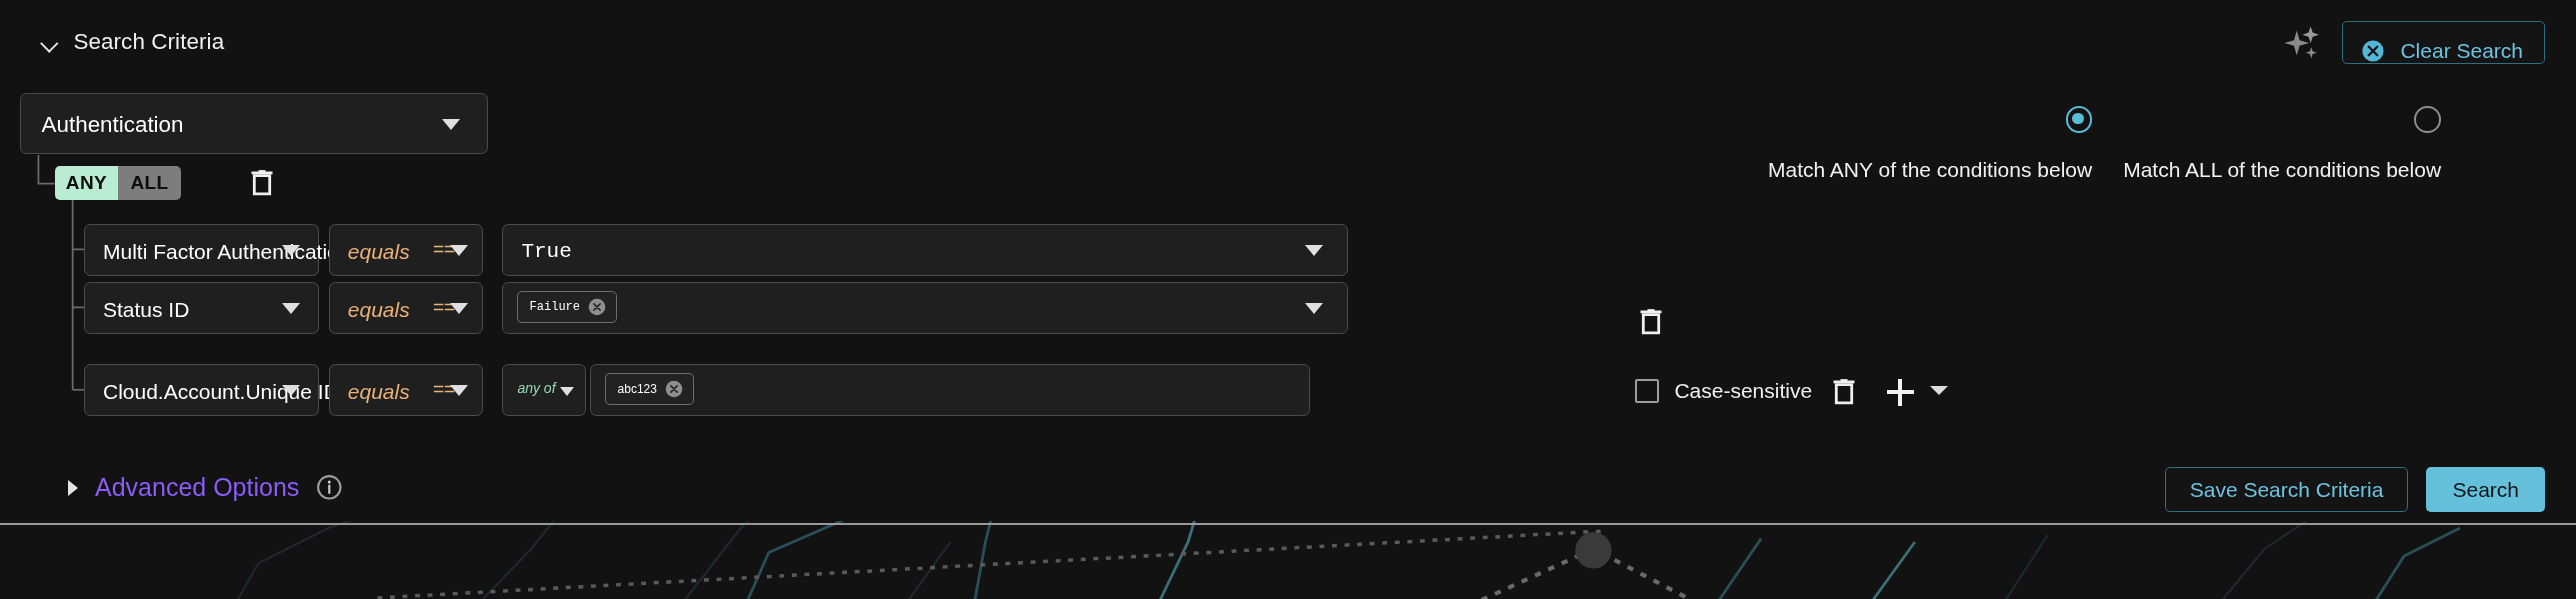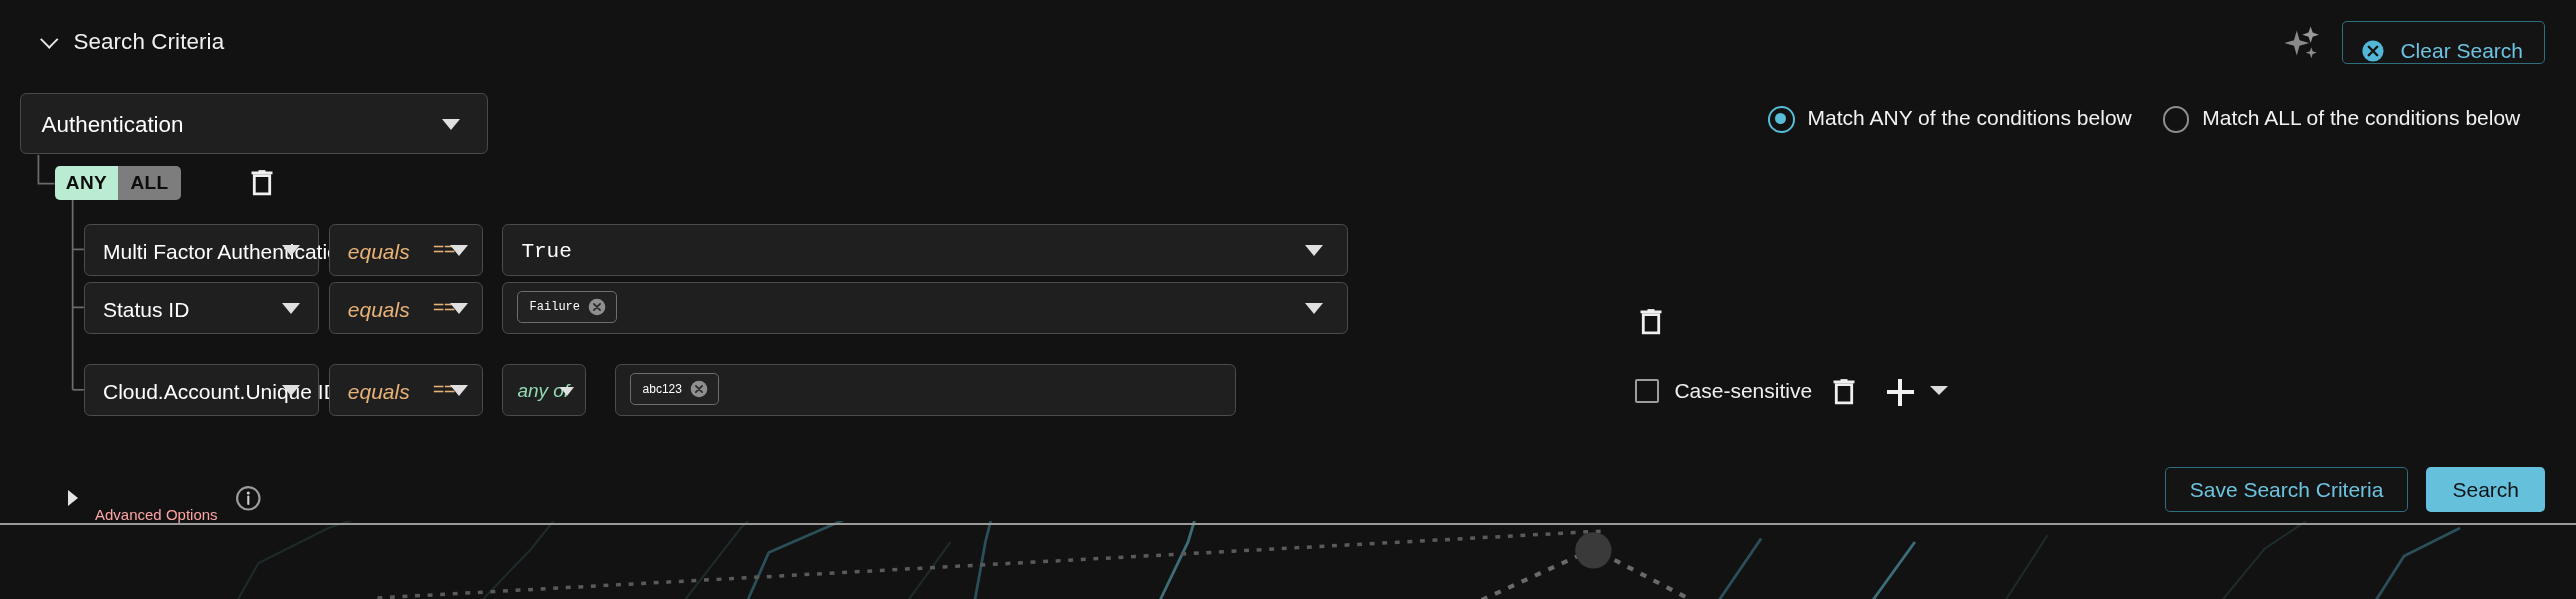--- a/index.html
+++ b/index.html
@@ -10,21 +10,21 @@
     overflow: hidden;
   }
   #root { position: relative; width: 2576px; height: 600px; background: #121212; }
 
   
   .bg-art { position: absolute; left: 0; top: 521px; width: 2576px; height: 79px; overflow: hidden; }
   .divider-line { position: absolute; left: 0; top: 523px; width: 2576px; height: 2.1px; background: #9a9a9a; z-index: 5; }
 
   
   .header { position: absolute; left: 0; top: 0; width: 2576px; height: 84px; }
-  .hdr-left { position: absolute; left: 41px; top: 29px; display: flex; align-items: flex-start; gap: 15.4px; }
+  .hdr-left { position: absolute; left: 41px; top: 29px; display: flex; align-items: center; gap: 15.4px; }
   .chev-down-thin { position: relative; width: 17px; height: 17px; }
   .chev-down-thin::before {
     content: ""; position: absolute; left: 2.1px; top: 3.5px; width: 10.5px; height: 10.5px;
     border-right: 2.1px solid #e6e6e6; border-bottom: 2.1px solid #e6e6e6;
     transform: rotate(45deg);
   }
   .hdr-title { font-size: 22.4px; color: #f0f0f0; letter-spacing: 0.1px; white-space: nowrap; }
 
   .hdr-right { position: absolute; right: 31px; top: 21px; display: flex; align-items: center; gap: 21px; }
   .sparkles { width: 36px; height: 36px; display: block; }
@@ -86,24 +86,24 @@
   .fld-op .txt   { color: #e8b277; font-style: italic; font-size: 21px; }
   .fld-op .opsym { position: absolute; left: 103px; top: 15.4px; font-family: "Liberation Mono", monospace;
                    font-size: 19.6px; color: #e8b277; letter-spacing: -0.7px; }
   .fld-op .tri-down { right: 14px; top: 20px; }
 
   .fld-val  { width: 531px; margin-left: 19.6px; font-family: Liberation Mono, monospace; }
   .fld-val.wide  { width: 846px; }
   .fld-val .tri-down { right: 24px; top: 20px; }
 
   .fld-anyof { width: 84px; margin-left: 19.6px; }
-  .fld-anyof .txt { color: #92dcb4; font-style: italic; font-size: 19px; left: 14px; }
+  .fld-anyof .txt { color: #92dcb4; font-style: italic; font-size: 14px; left: 14px; }
   .fld-anyof .tri-down { right: 11.2px; top: 21.7px; border-left-width: 7.7px; border-right-width: 7.7px; border-top-width: 9px; }
 
-  .fld-chips { width: 621px; margin-left: 29px; }
+  .fld-chips { width: 720px; margin-left: 4px; }
 
   .chip {
     position: absolute; left: 14px; top: 8.4px;
     display: flex; align-items: center; gap: 8.4px;
     height: 32px; padding: 0 9.8px 0 11.2px;
     border: 1.4px solid #6e6e6e; border-radius: 4.9px;
     background: #222222; color: #ffffff; font-size: 12px; white-space: nowrap;
   }
   .chip-x { width: 18px; height: 18px; flex: 0 0 18px; cursor: pointer; }
 
@@ -118,38 +118,38 @@
   .plus-ico { position: absolute; left: 1887px; top: 379px; width: 26.6px; height: 26.6px; cursor: pointer; }
   .plus-ico::before, .plus-ico::after { content: ""; position: absolute; background: #f2f2f2; }
   .plus-ico::before { left: 0; top: 11.2px; width: 26.6px; height: 3.5px; }
   .plus-ico::after  { left: 11.2px; top: 0; width: 3.5px; height: 26.6px; }
   .plus-caret { position: absolute; left: 1930px; top: 386px; width: 0; height: 0;
     border-left: 9px solid transparent; border-right: 9px solid transparent; border-top: 9.8px solid #dcdcdc; cursor: pointer; }
 
   
   .adv { position: absolute; left: 68px; top: 473px; display: flex; align-items: center; gap: 17px; cursor: pointer; }
   .tri-right { width: 0; height: 0; border-top: 8.4px solid transparent; border-bottom: 8.4px solid transparent; border-left: 10.5px solid #e3e3e3; }
-  .adv-label { font-size: 15px; color: #fca5a5; white-space: nowrap; margin-top: 33px; }
+  .adv-label { font-size: 25px; color: #8b5cf6; white-space: nowrap; }
   .info-ico { width: 26.6px; height: 26.6px; }
 
   .footer-btns { position: absolute; right: 31px; top: 467px; display: flex; align-items: center; gap: 18px; }
   .btn-outline {
     height: 45px; padding: 0 24px; display: flex; align-items: center;
     border: 1.4px solid #2f6f82; border-radius: 4.9px; background: #141414;
     color: #6cc4e0; font-size: 21px; cursor: pointer; white-space: nowrap;
   }
   .btn-primary {
     height: 45px; padding: 0 26px; display: flex; align-items: center;
     border: none; border-radius: 4.9px; background: #65c0dc;
     color: #0f1416; font-size: 21px; cursor: pointer; white-space: nowrap;
   }
 
   
   .radios { position: absolute; left: 1768px; top: 106px; display: flex; align-items: center; gap: 31px; }
-  .radio-item { display: flex; align-items: flex-start; gap: 13px; cursor: pointer; }
+  .radio-item { display: flex; align-items: flex-end; gap: 25px; cursor: pointer; flex-direction: column; }
   .radio-dot { position: relative; width: 26.6px; height: 26.6px; border-radius: 50%; border: 2.8px solid #8e8e8e; }
   .radio-dot.sel { border-color: #57bdd8; }
   .radio-dot.sel::after {
     content: ""; position: absolute; left: 4.9px; top: 4.9px; width: 11.2px; height: 11.2px;
     border-radius: 50%; background: #57bdd8;
   }
   .radio-label { font-size: 21px; color: #f2f2f2; white-space: nowrap; }
 </style>
 </head>
 <body>

